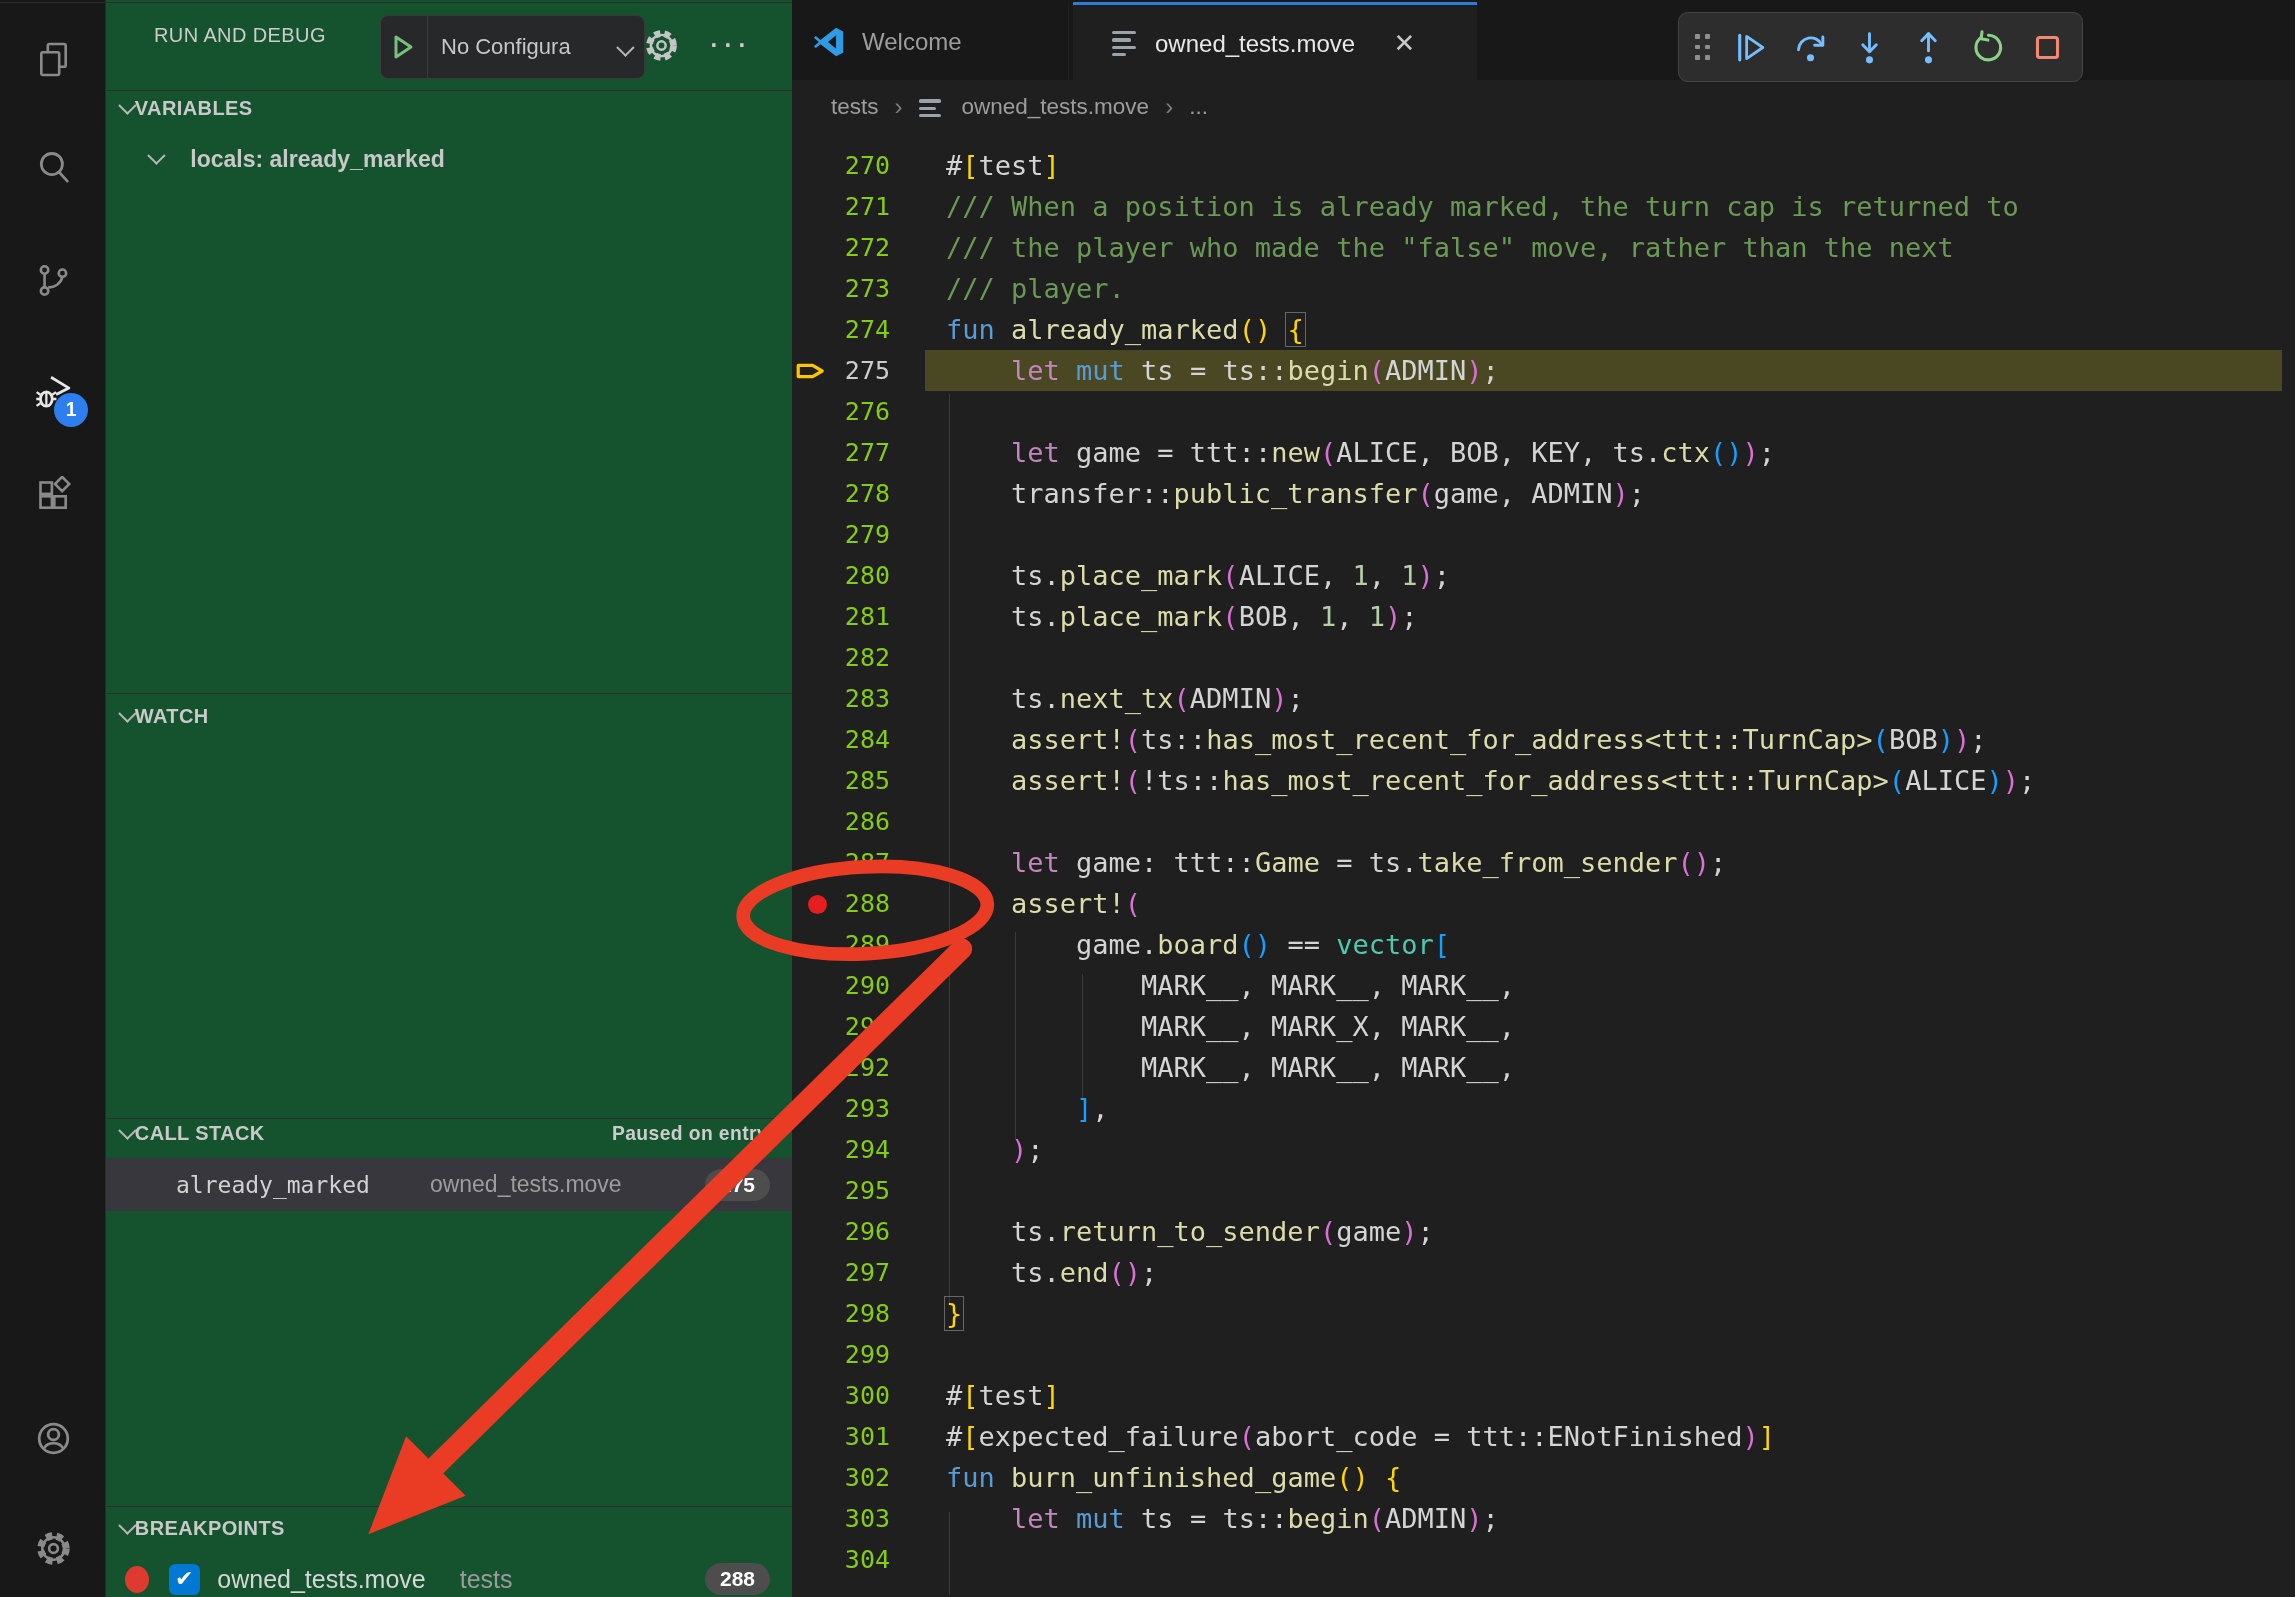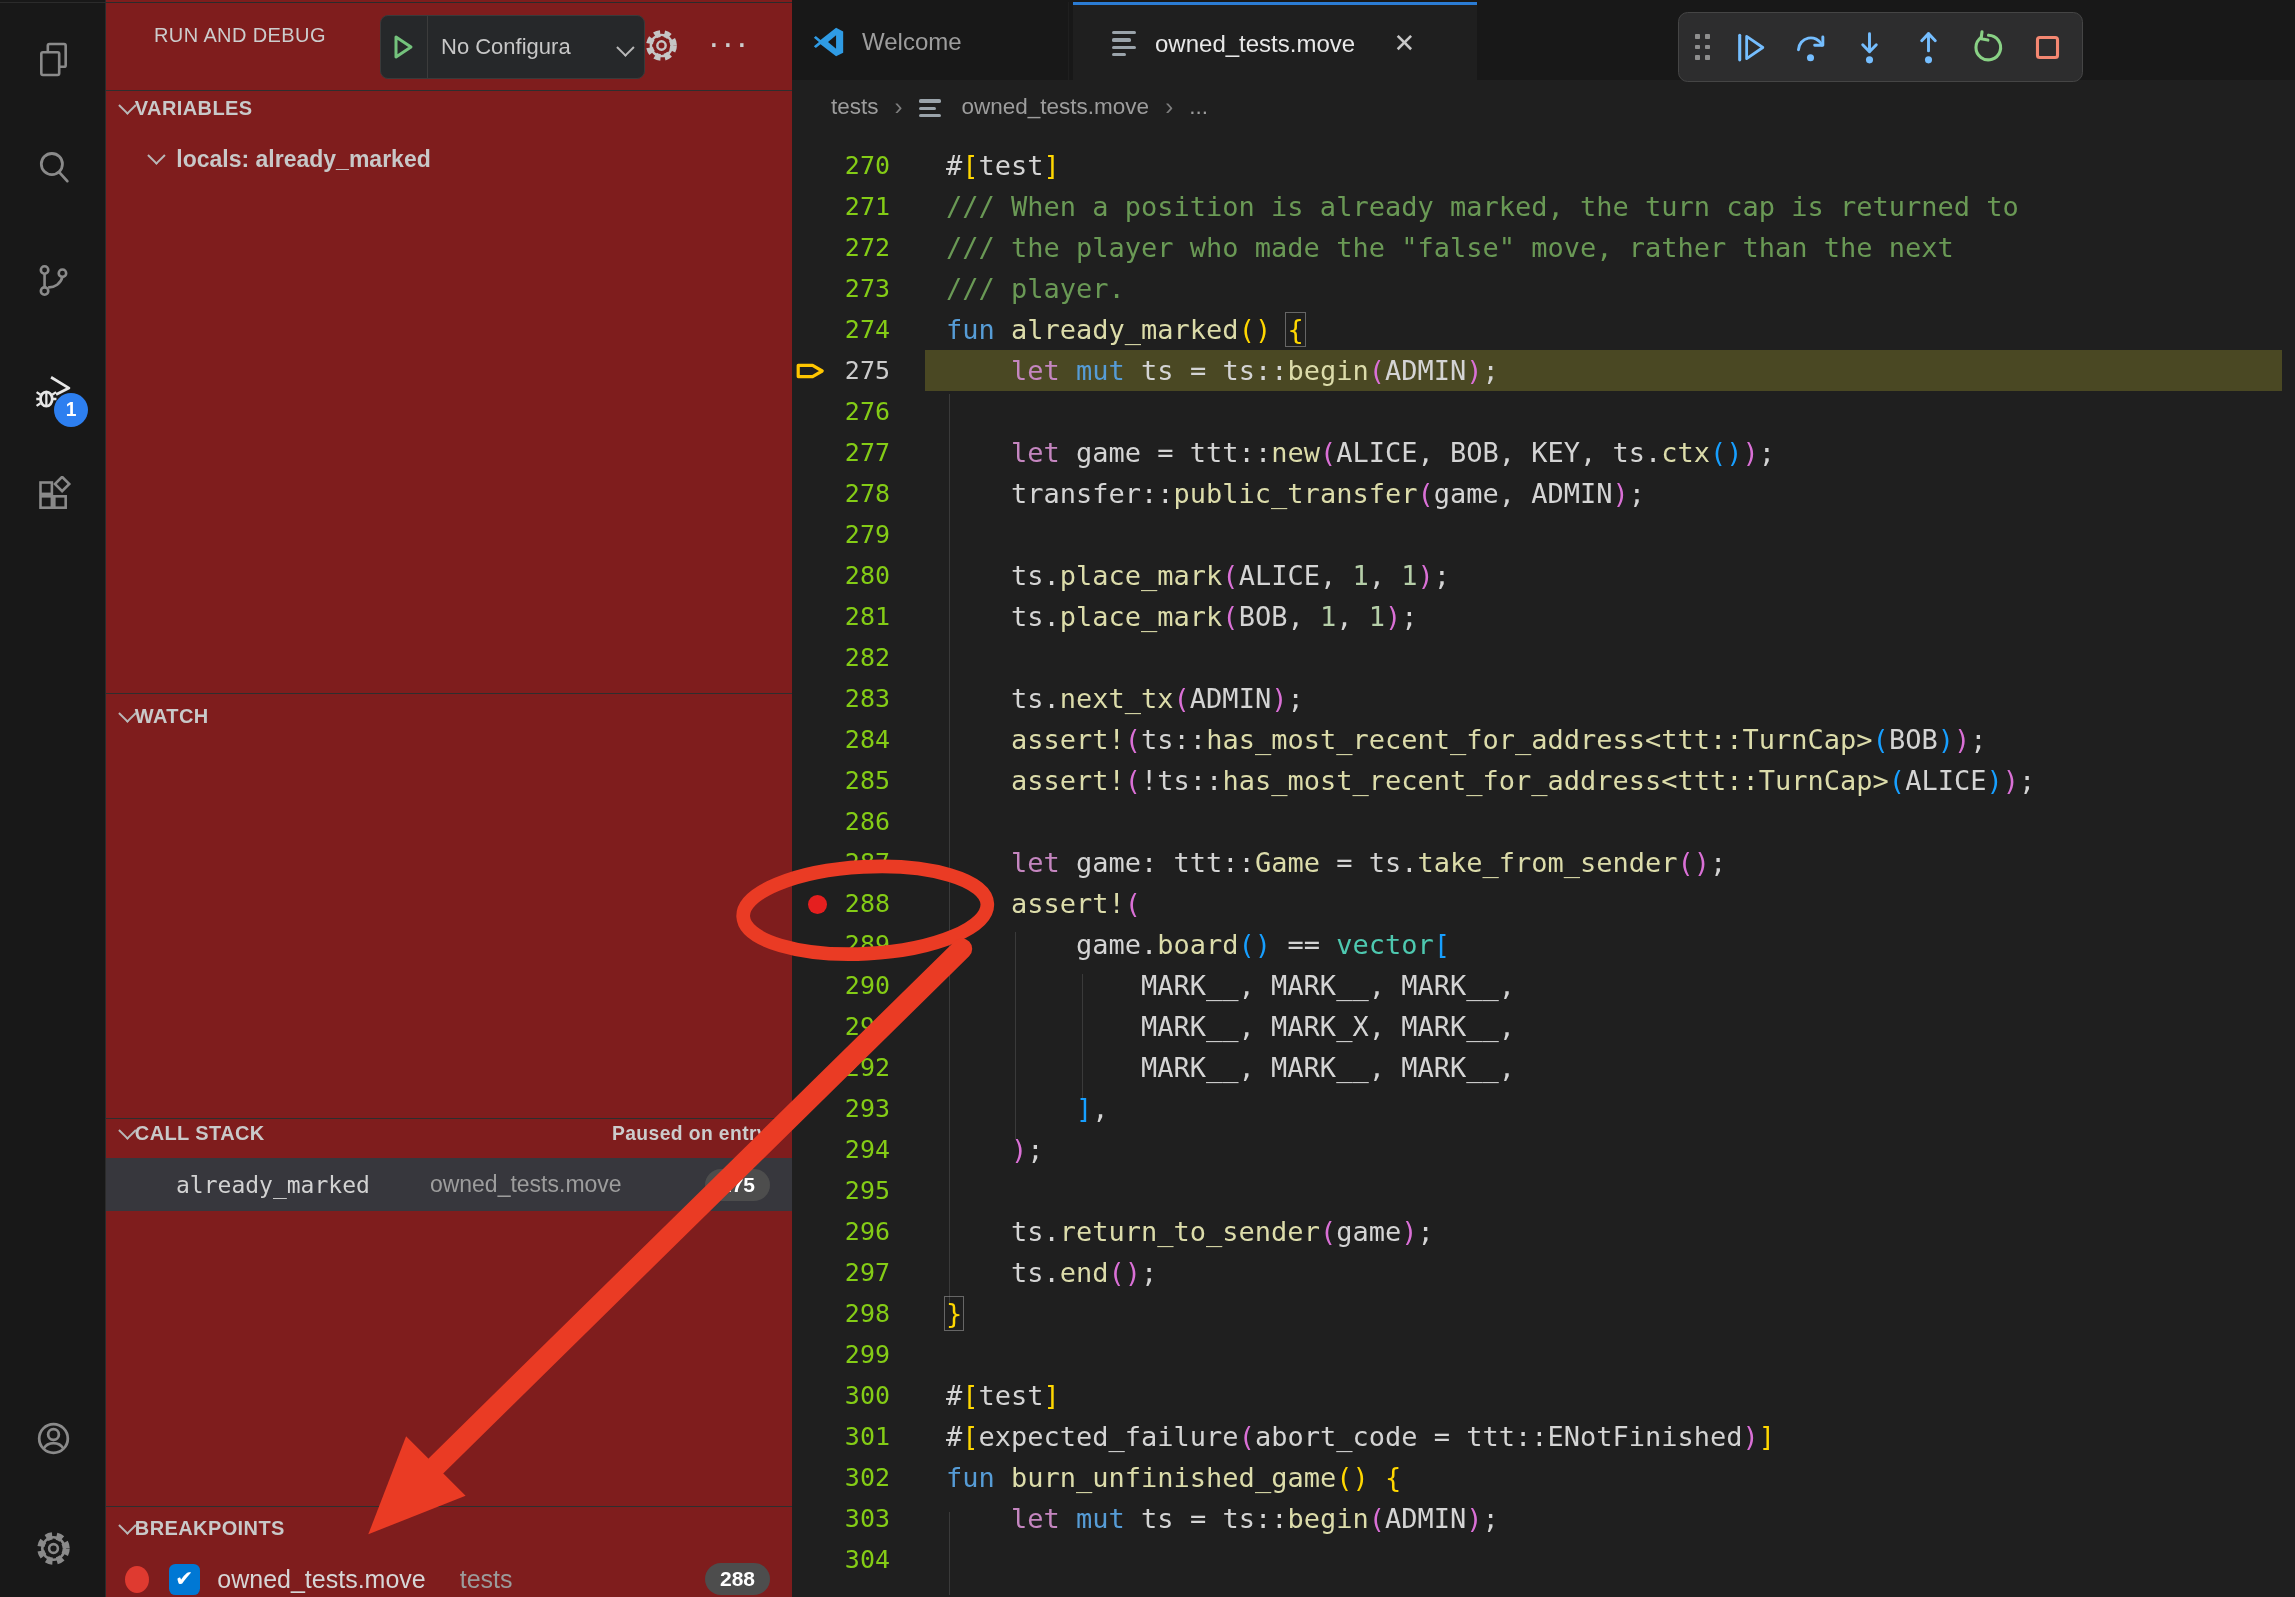--- a/index.html
+++ b/index.html
@@ -6,34 +6,34 @@
   #app{position:relative;width:2295px;height:1597px;background:#1f1f1f;overflow:hidden;
        font-family:"Liberation Sans","DejaVu Sans",sans-serif;color:#cccccc;}
   .abs{position:absolute;}
   
   #activitybar{left:0;top:0;width:105px;height:1597px;background:#181818;border-right:0.8px solid #2b2b2b;}
   .ab-icon{position:absolute;left:34px;width:39px;height:39px;}
   .ab-badge{position:absolute;display:flex;align-items:center;justify-content:center;
             width:34px;height:34px;border-radius:50%;background:#2d7ff0;color:#fff;
             font-size:19.3px;font-weight:700;}
   
-  #sidebar{left:106px;top:0;width:686px;height:1597px;background:#7f1d1d;}
+  #sidebar{left:106px;top:0;width:686px;height:1597px;background:#14532d;}
   .sb-divider{position:absolute;left:0;width:686px;height:0.8px;background:#2e2e2e;}
   .sec-header{position:absolute;left:0;width:686px;height:37px;display:flex;align-items:center;gap:1px;padding-left:14.5px;box-sizing:border-box;
               font-size:20px;font-weight:700;color:#c9c9c9;letter-spacing:0.4px;}
   .chev{width:11.3px;height:11.3px;border-left:2px solid #b8b8b8;border-bottom:2px solid #b8b8b8;
         transform:rotate(-45deg);display:inline-block;margin-top:-6.4px;flex:none;}
   #rnd-title{left:48px;top:24px;font-size:20px;color:#cccccc;font-weight:500;letter-spacing:0.4px;}
   #cfg-btn{left:274px;top:14.5px;width:265px;height:64px;background:#26282a;border:0.8px solid #3a3a3a;
            border-radius:8px;display:flex;align-items:center;box-sizing:border-box;}
   #cfg-play{width:46px;height:100%;display:flex;align-items:center;justify-content:center;border-right:0.8px solid #3c3c3c;flex:none;}
   #cfg-label{flex:1;font-size:22px;color:#c7c7c7;white-space:nowrap;overflow:hidden;padding-left:13px;}
   #cfg-chev{flex:none;margin:3.2px 11.3px 0 0;}
   .hdr-act{position:absolute;top:27px;color:#c5c5c5;}
-  #locals-row{left:0;top:138px;width:686px;height:42px;display:flex;align-items:center;gap:13px;padding-left:44px;box-sizing:border-box;
+  #locals-row{left:0;top:138px;width:686px;height:42px;display:flex;align-items:center;gap:27px;padding-left:44px;box-sizing:border-box;
               font-size:23px;font-weight:700;color:#c8c8c8;}
   #cs-status{position:absolute;right:24px;top:0;height:100%;display:flex;align-items:center;
              font-size:19.3px;font-weight:700;color:#cccccc;}
   .stack-row{position:absolute;left:0;width:686px;height:53px;background:#37373d;display:flex;align-items:center;
              box-sizing:border-box;padding:0 22.5px 0 70px;}
   .stack-fn{font-family:"DejaVu Sans Mono",monospace;font-size:23px;color:#d2d2d2;}
   .stack-file{font-size:23px;color:#9d9d9d;margin-left:60px;flex:1;}
   .badge{background:#4d4d4d;color:#ffffff;border-radius:804px;padding:4px 14.5px;font-size:21px;font-weight:600;flex:none;}
   .bp-row{position:absolute;left:0;width:686px;height:50px;display:flex;align-items:center;box-sizing:border-box;padding:0 22.5px 0 19.3px;}
   .bp-dot{width:24px;height:27px;border-radius:50%;background:#df3a30;flex:none;}

